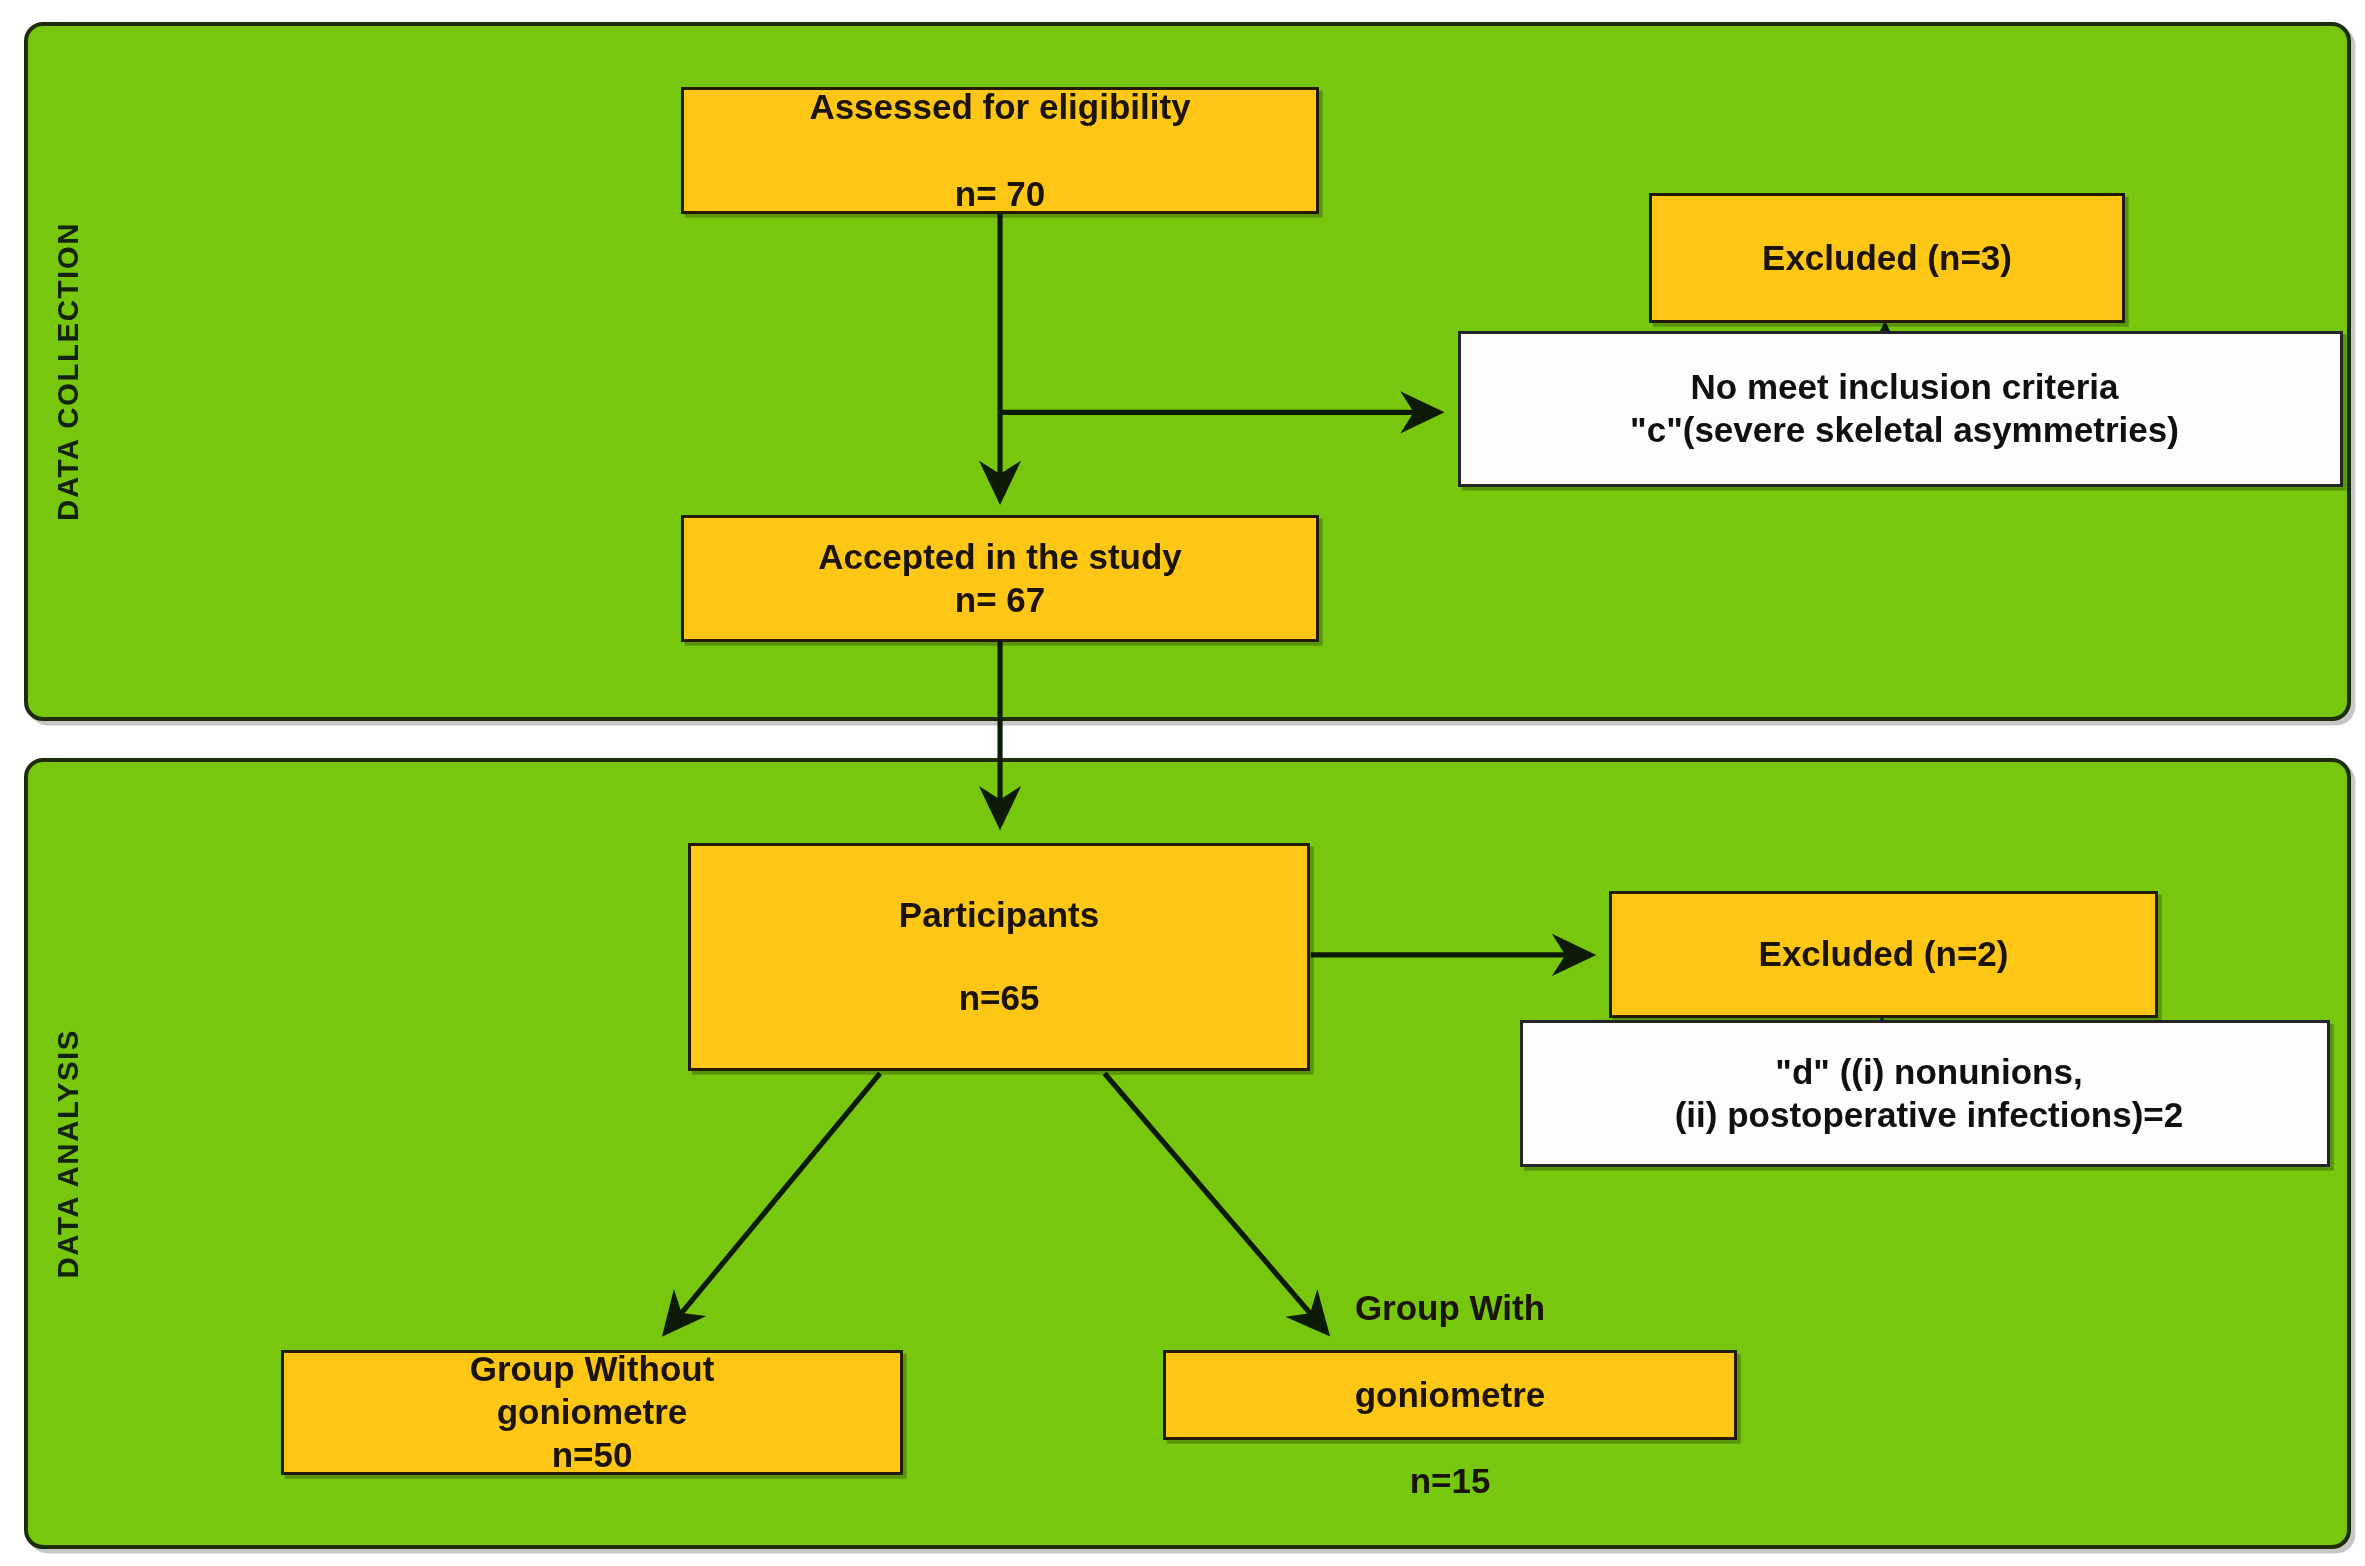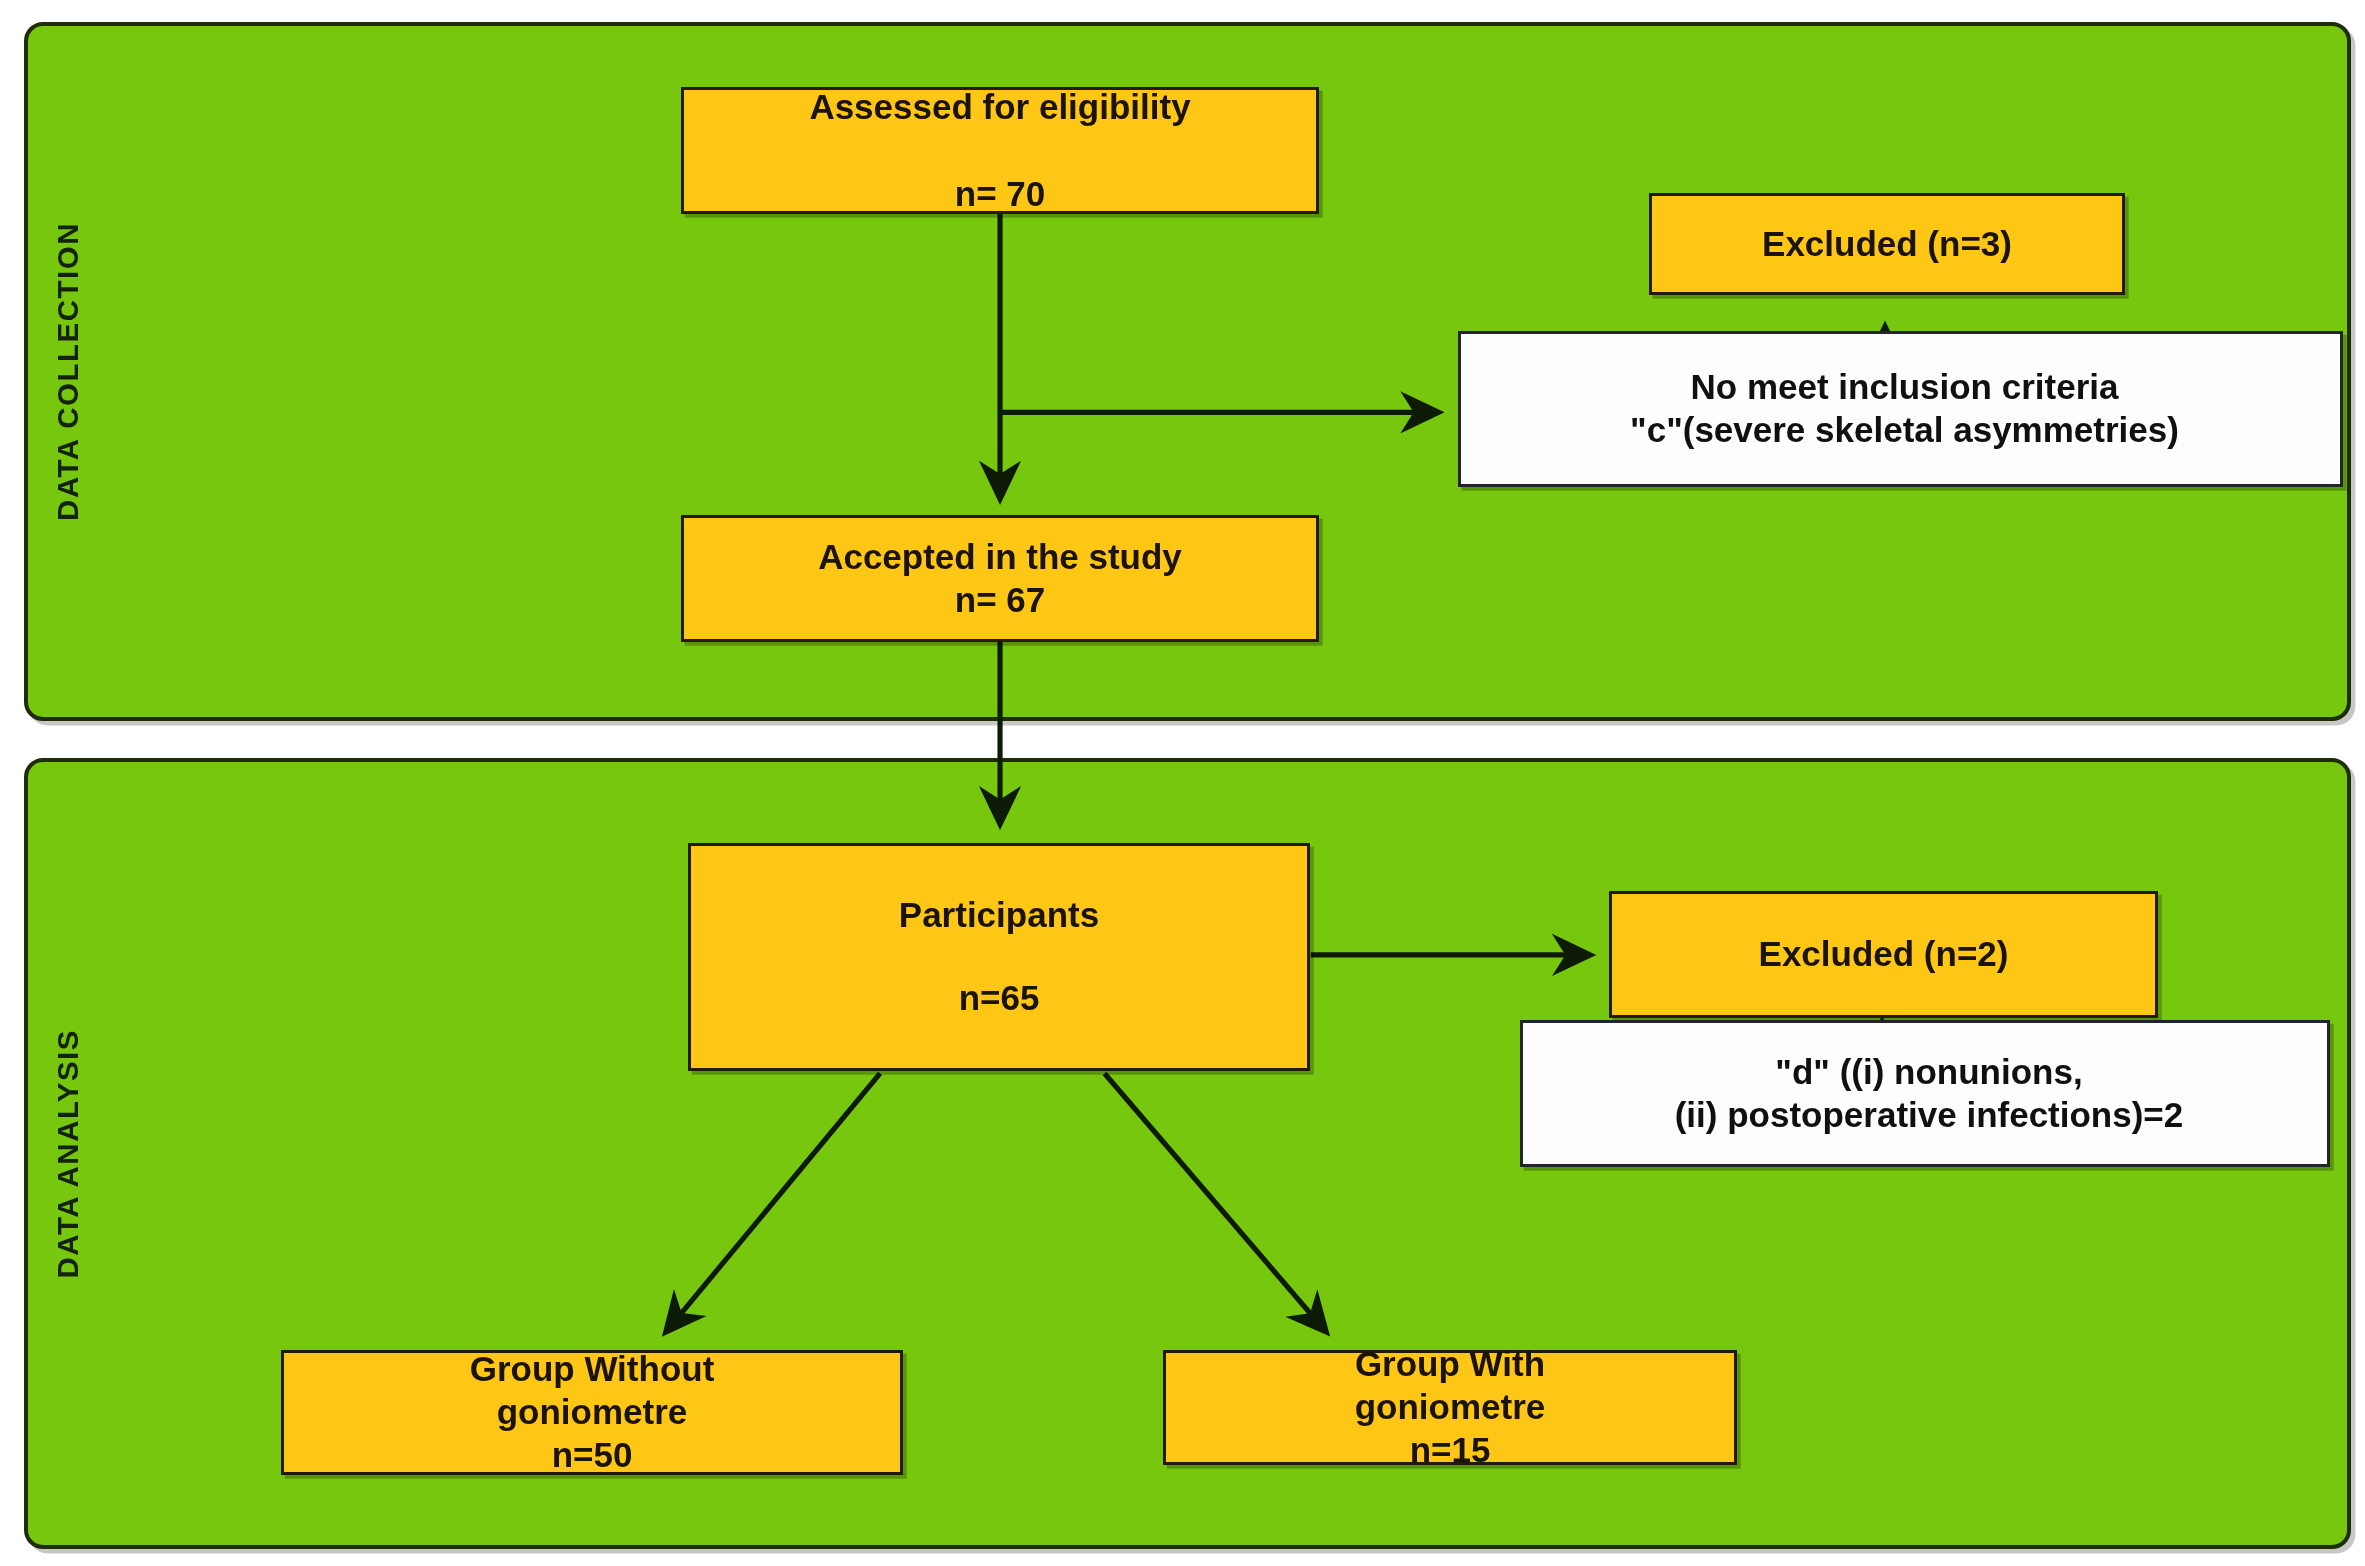--- a/index.html
+++ b/index.html
@@ -21,27 +21,27 @@
   .node{position:absolute;box-sizing:border-box;display:flex;flex-direction:column;
         align-items:center;justify-content:center;text-align:center;line-height:1.22;}
   .node-yellow{background:#ffc715;border:3.7px solid #231a05;color:#1b1306;
                font-size:35px;font-weight:bold;box-shadow:3.7px 3.7px 0 rgba(0,0,0,0.25);}
   .node-white{background:#fdfdfd;border:3.7px solid #23252b;color:#101010;
               font-size:35px;font-weight:bold;box-shadow:3.7px 3.7px 0 rgba(0,0,0,0.25);padding-left:8px;}
   .node .ln{display:block;}
 
   #n-assessed   {left:681px; top:87px;  width:638px; height:127px;gap:44px;}
   #n-accepted   {left:681px; top:515px;  width:638px; height:127px;}
-  #n-excluded1  {left:1649px;top:193px;  width:476px; height:102px;}
+  #n-excluded1  {left:1649px;top:193px;  width:476px; height:130px;}
   #b-criteria1  {left:1458px;top:331px;  width:885px;height:156px;}
   #n-participants{left:688px;top:843px; width:622px; height:228px;gap:40px;}
   #n-excluded2  {left:1609px;top:891px; width:549px; height:127px;}
   #b-criteria2  {left:1520px;top:1020px; width:810px;height:147px;}
   #n-group-without{left:241px; top:1350px;width:622px; height:125px;font-size:35px;margin-left:40px;}
-  #n-group-with   {left:1163px;top:1350px;width:574px; height:115px;font-size:35px;}
+  #n-group-with   {left:1163px;top:1350px;width:574px; height:90px;font-size:35px;gap:44px;}
 
   svg.edges{position:absolute;left:0;top:0;width:2366px;height:1566px;pointer-events:none;}
 </style>
 </head>
 <body>
 
 <div id="stage">
 
   <div class="panel" id="panel-collection">
     <div class="panel-label">

